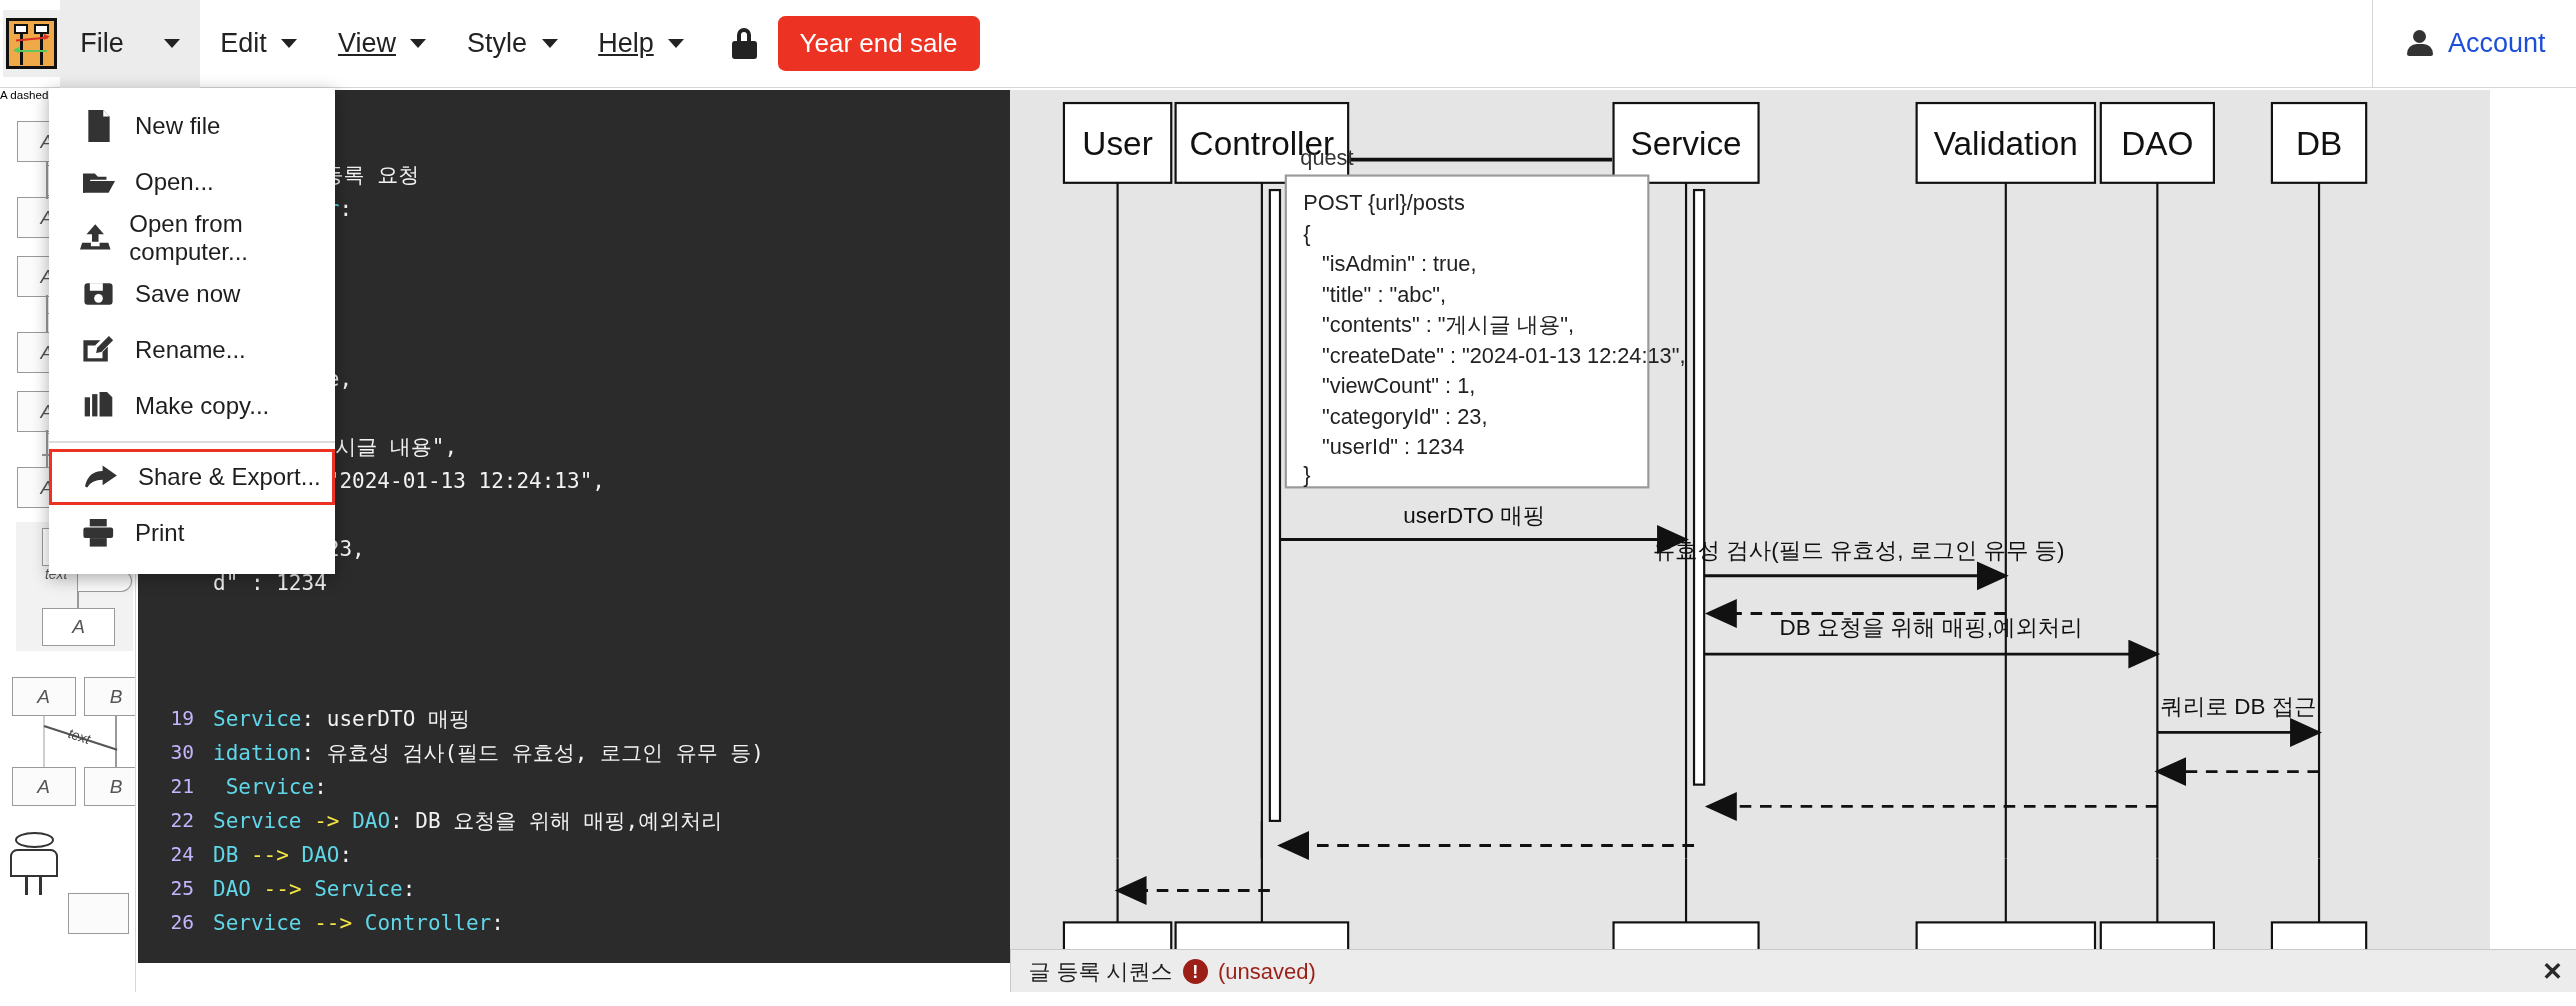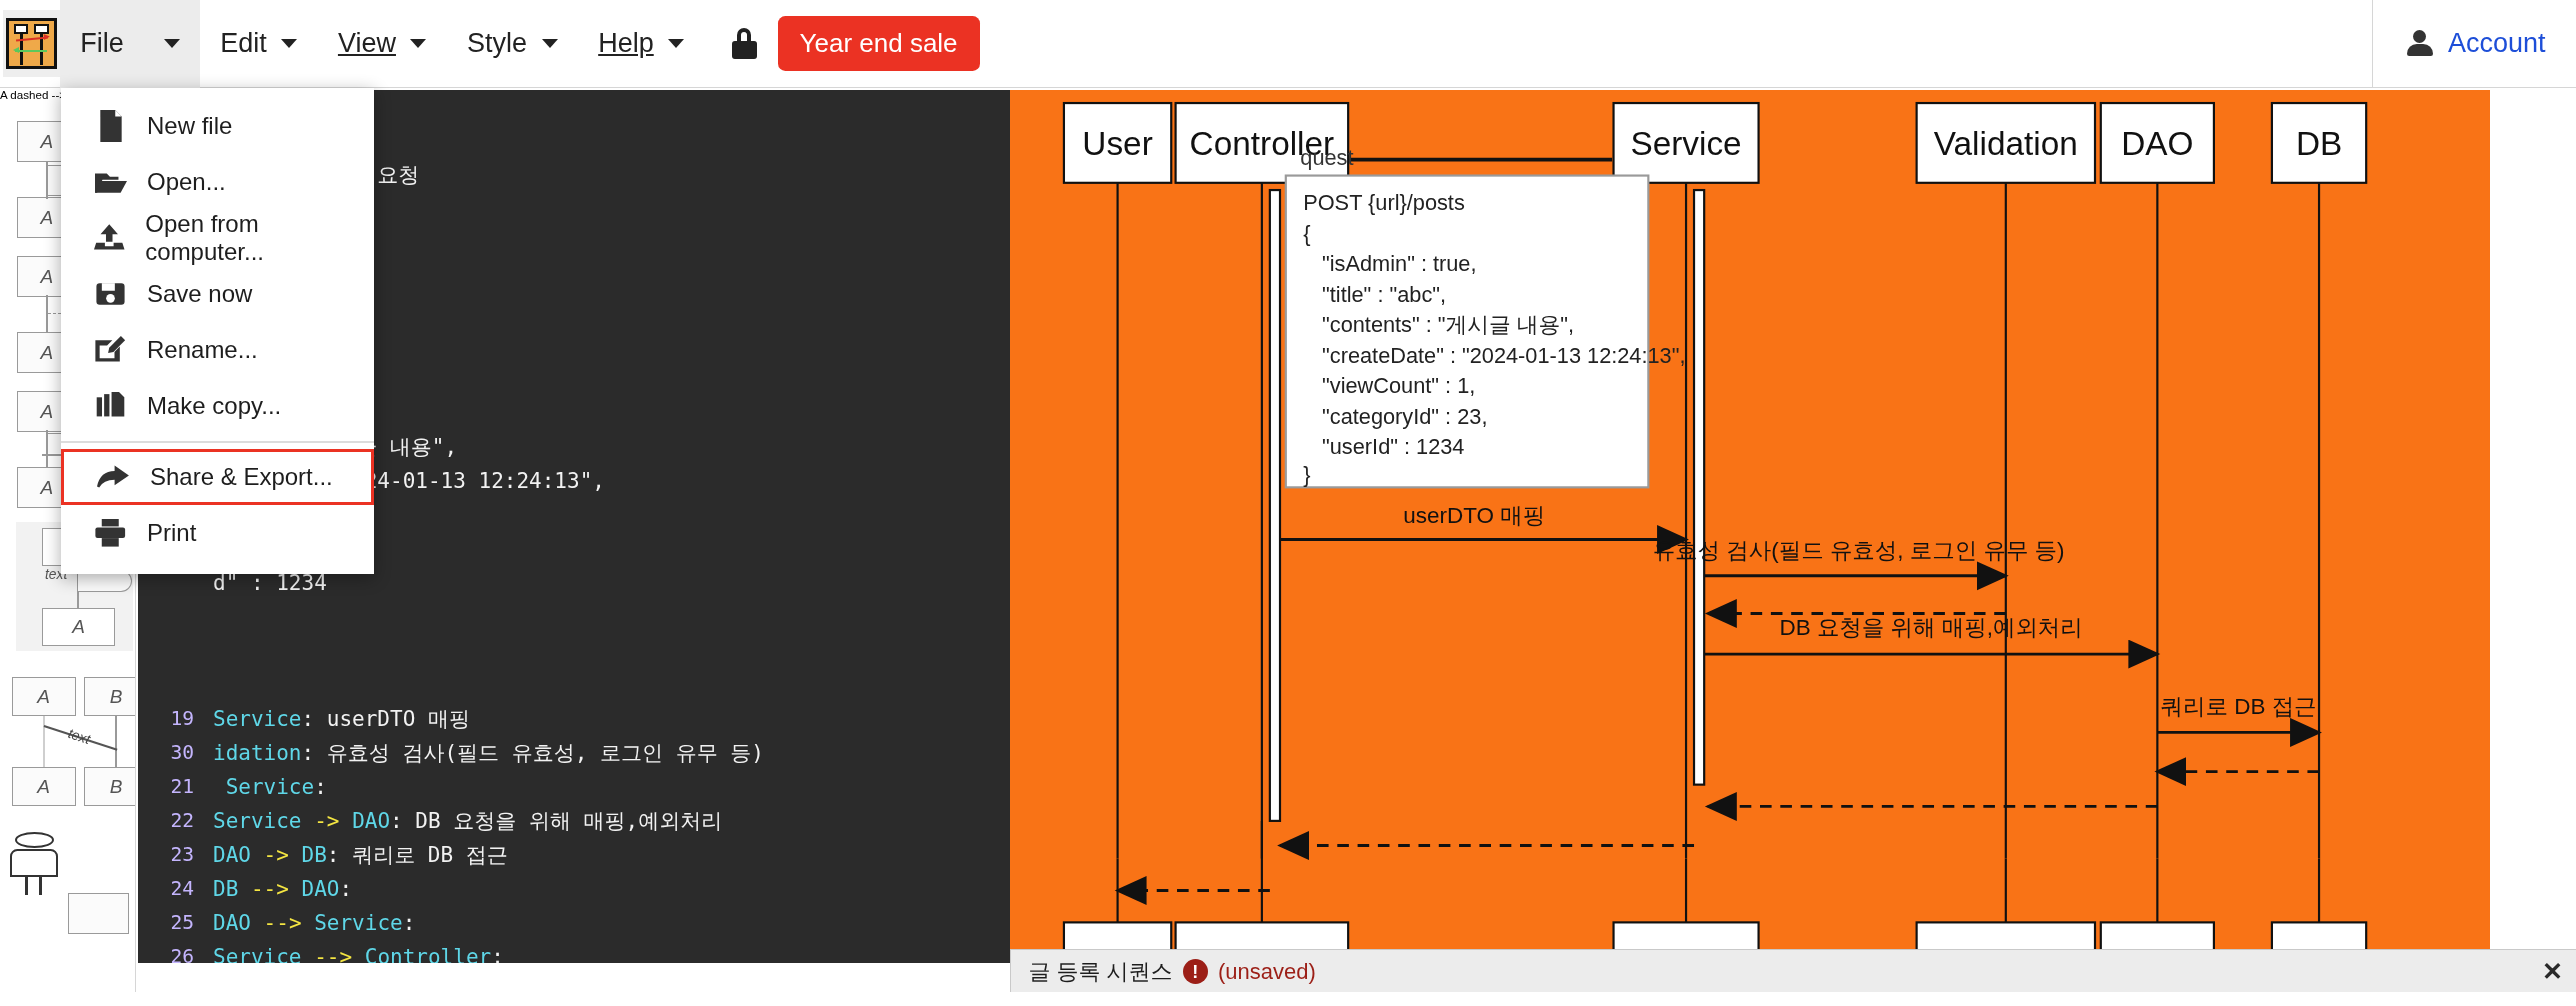--- a/index.html
+++ b/index.html
@@ -106,22 +106,22 @@
     color: #555;
     display: flex; align-items: center; justify-content: center;
     font-style: italic;
   }
   .pal-line { position: absolute; background: #9a9a9a; }
   .pal-hl { background: #f2f2f2; }
 
   
   .dropdown {
     position: absolute;
-    top: 88px; left: 61px;
-    width: 313px;
+    top: 88px; left: 49px;
+    width: 286px;
     background: #ffffff;
     box-shadow: 0 4.4px 16px rgba(0,0,0,.32);
     z-index: 60;
     padding: 10.2px 0 13px 0;
   }
   .dd-item {
     height: 56px;
     display: flex; align-items: center;
     padding-left: 29px;
     font-size: 24px;
@@ -154,21 +154,21 @@
   .codetext { color: #e8e8e8; }
   .t-cyan { color: #5fd7e8; }
   .t-yellow { color: #f5e642; }
   .t-white { color: #f2f2f2; }
 
   
   .canvas {
     position: absolute;
     top: 90px; left: 1010px;
     width: 1480px; height: 873px;
-    background: #f97316;
+    background: #e5e5e5;
     overflow: hidden;
   }
 
   
   .statusbar {
     position: absolute;
     left: 1010px; top: 949px;
     width: 1566px; height: 44px;
     background: #ececec;
     border-top: 1.5px solid #c9c9c9;
@@ -420,21 +420,20 @@
       <div class="code-line"><span class="gutter"></span><span class="codetext"><span class="t-white">ount" : 1,</span></span></div>
       <div class="code-line"><span class="gutter"></span><span class="codetext"><span class="t-white">oryId" : 23,</span></span></div>
       <div class="code-line"><span class="gutter"></span><span class="codetext"><span class="t-white">d" : 1234</span></span></div>
       <div class="code-line"><span class="gutter"></span><span class="codetext"></span></div>
       <div class="code-line"><span class="gutter"></span><span class="codetext"></span></div>
       <div class="code-line"><span class="gutter"></span><span class="codetext"></span></div>
       <div class="code-line"><span class="gutter">19</span><span class="codetext"><span class="t-cyan">Service</span><span class="t-white">: userDTO 매핑</span></span></div>
       <div class="code-line"><span class="gutter">30</span><span class="codetext"><span class="t-cyan">idation</span><span class="t-white">: 유효성 검사(필드 유효성, 로그인 유무 등)</span></span></div>
       <div class="code-line"><span class="gutter">21</span><span class="codetext"><span class="t-cyan"> Service</span><span class="t-white">:</span></span></div>
       <div class="code-line"><span class="gutter">22</span><span class="codetext"><span class="t-cyan">Service</span><span class="t-white"> </span><span class="t-yellow">-&gt;</span><span class="t-white"> </span><span class="t-cyan">DAO</span><span class="t-white">: DB 요청을 위해 매핑,예외처리</span></span></div>
-      <div class="code-line"><span class="gutter">23</span><span class="codetext"><span class="t-cyan">DAO</span><span class="t-white"> </span><span class="t-yellow">-&gt;</span><span class="t-white"> </span><span class="t-cyan">DB</span><span class="t-white">: 쿼리로 DB 접근</span></span></div>
       <div class="code-line"><span class="gutter">24</span><span class="codetext"><span class="t-cyan">DB</span><span class="t-white"> </span><span class="t-yellow">--&gt;</span><span class="t-white"> </span><span class="t-cyan">DAO</span><span class="t-white">:</span></span></div>
       <div class="code-line"><span class="gutter">25</span><span class="codetext"><span class="t-cyan">DAO</span><span class="t-white"> </span><span class="t-yellow">--&gt;</span><span class="t-white"> </span><span class="t-cyan">Service</span><span class="t-white">:</span></span></div>
       <div class="code-line"><span class="gutter">26</span><span class="codetext"><span class="t-cyan">Service</span><span class="t-white"> </span><span class="t-yellow">--&gt;</span><span class="t-white"> </span><span class="t-cyan">Controller</span><span class="t-white">:</span></span></div>
     </div>
 </div>
 <div class="editor-bottom-strip"></div>
 
 <div class="canvas">
   <svg width="1566" height="873" viewBox="0 0 2159 1204">
 

